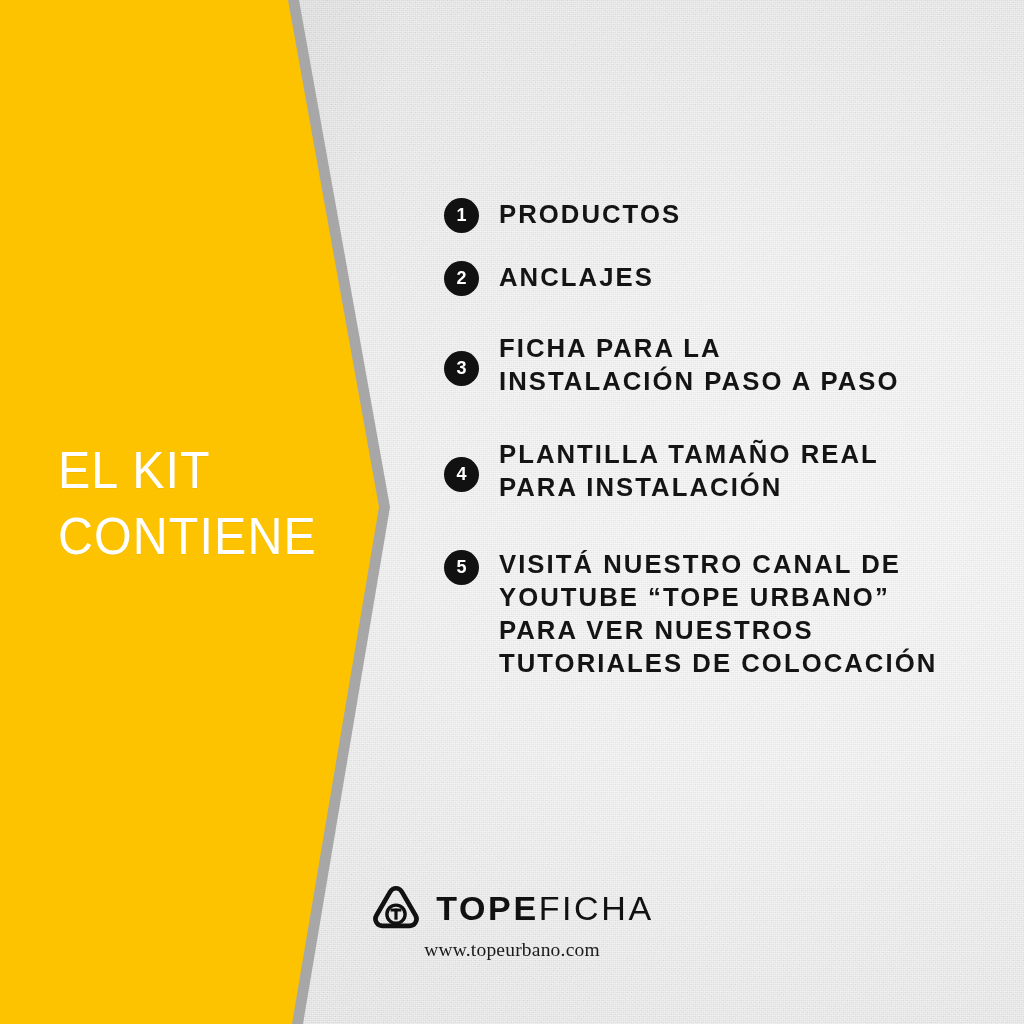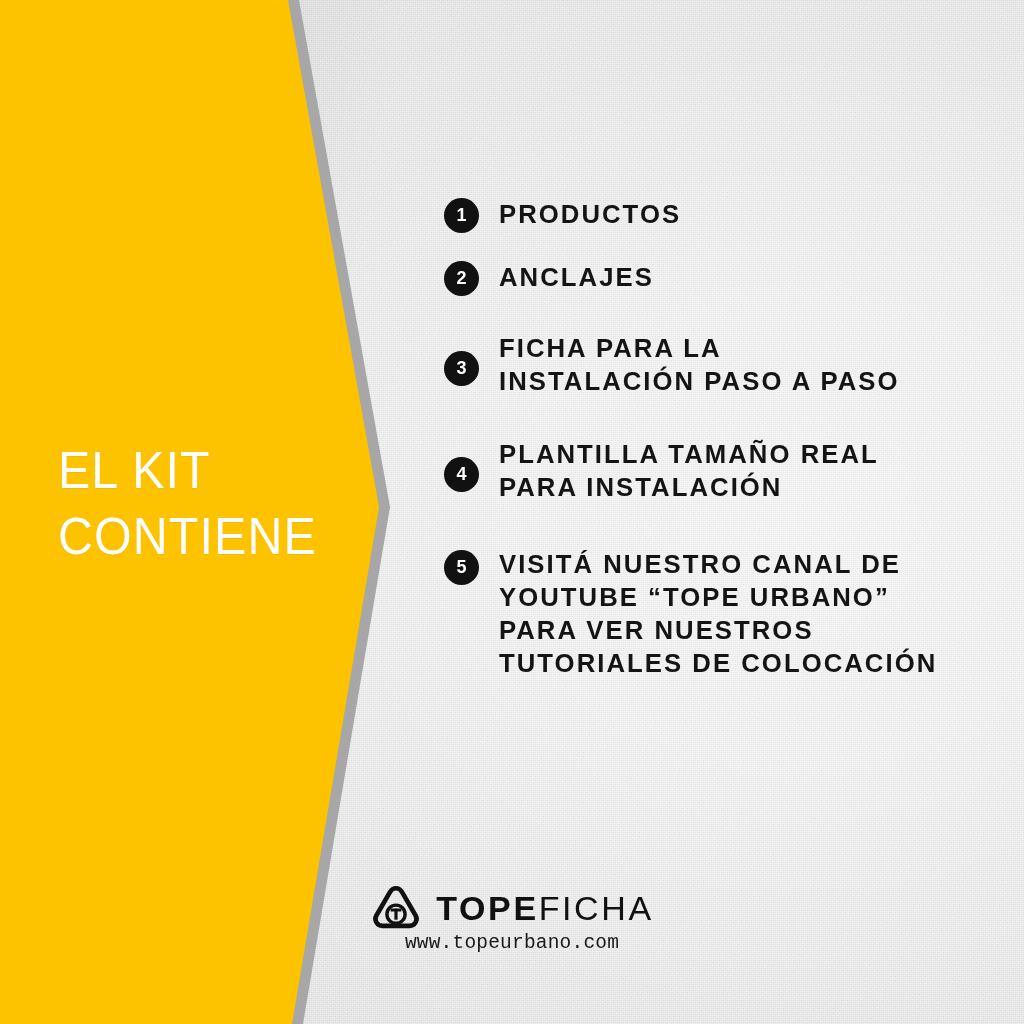--- a/index.html
+++ b/index.html
@@ -139,22 +139,22 @@
     font-family: "Liberation Sans", sans-serif;
     font-size: 34px;
     line-height: 34px;
     color: #111111;
     letter-spacing: 2.6px;
     white-space: nowrap;
   }
   .wordmark .w-bold { font-weight: 700; }
   .wordmark .w-light { font-weight: 300; }
   .site {
-    margin-top: 0;
-    font-family: Liberation Mono, monospace;
+    margin-top: 7px;
+    font-family: Liberation Serif, serif;
     font-weight: 400;
     font-size: 19.5px;
     line-height: 22px;
     letter-spacing: .2px;
     color: #1a1a1a;
   }
 </style>
 </head>
 <body>
 

